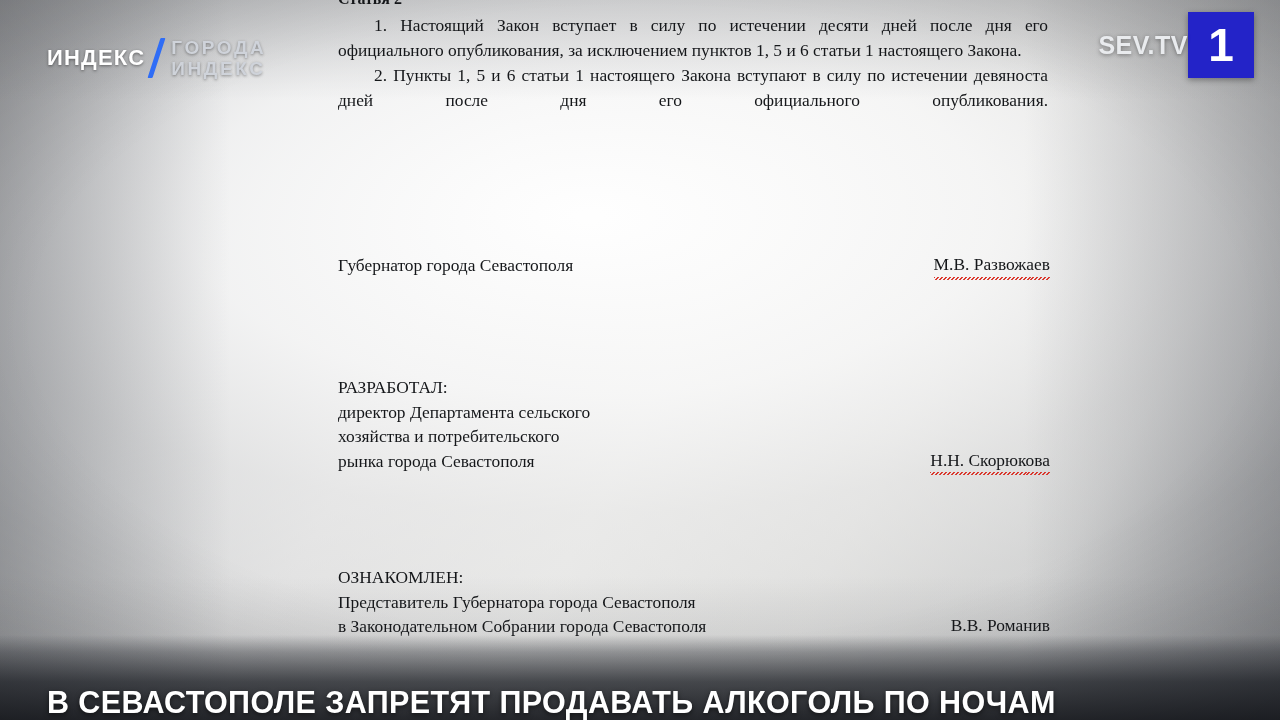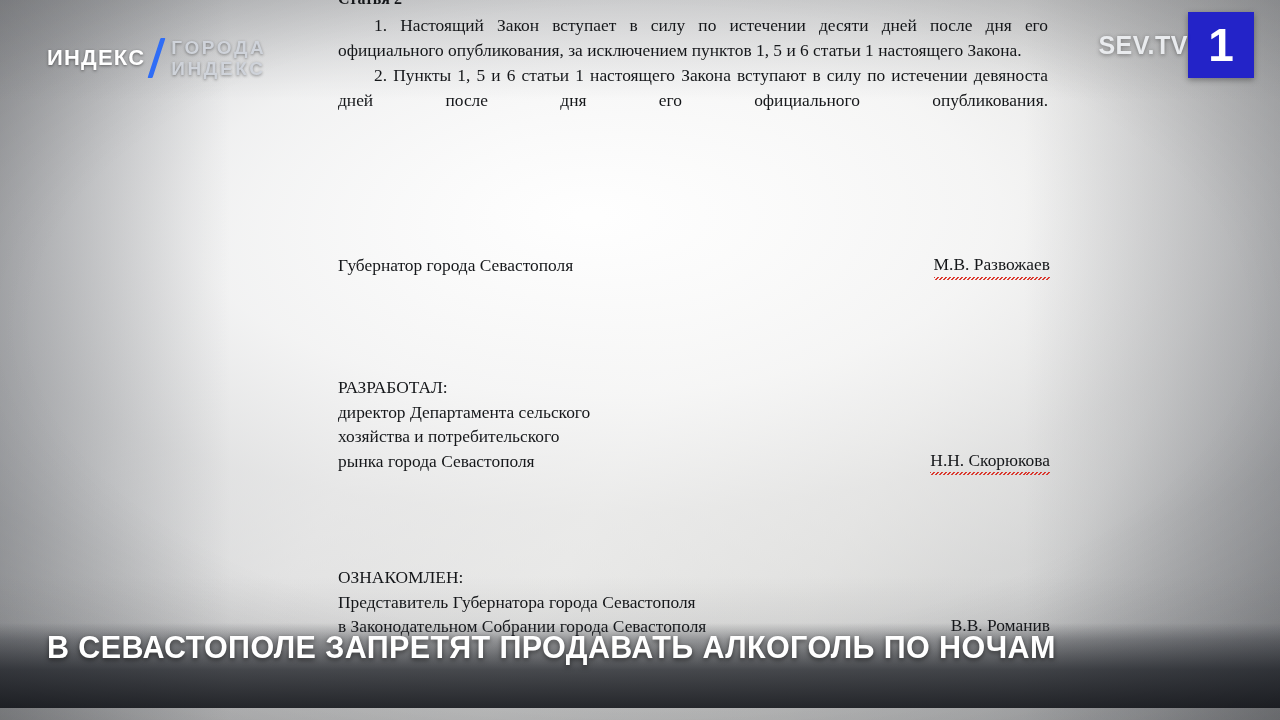--- a/index.html
+++ b/index.html
@@ -187,25 +187,25 @@
     font-size: 46px;
     color: #ffffff;
     line-height: 1;
   }
 
   
   .ticker {
     position: absolute;
     left: 0;
     right: 0;
-    bottom: 12px;
+    bottom: 0;
     height: 85px;
     background: linear-gradient(180deg, rgba(40,44,52,0.0) 0%, rgba(30,33,40,0.35) 20%, rgba(22,25,31,0.72) 55%, rgba(17,19,24,0.88) 100%);
     display: flex;
-    align-items: flex-start;
+    align-items: flex-end;
   }
   .ticker-text {
     margin: 7px 0 0 47px;
     font-family: "Liberation Sans", sans-serif;
     font-weight: bold;
     font-size: 30.5px;
     letter-spacing: 0.4px;
     color: #ffffff;
     text-shadow: 0 2px 5px rgba(0,0,0,0.55);
     white-space: nowrap;

